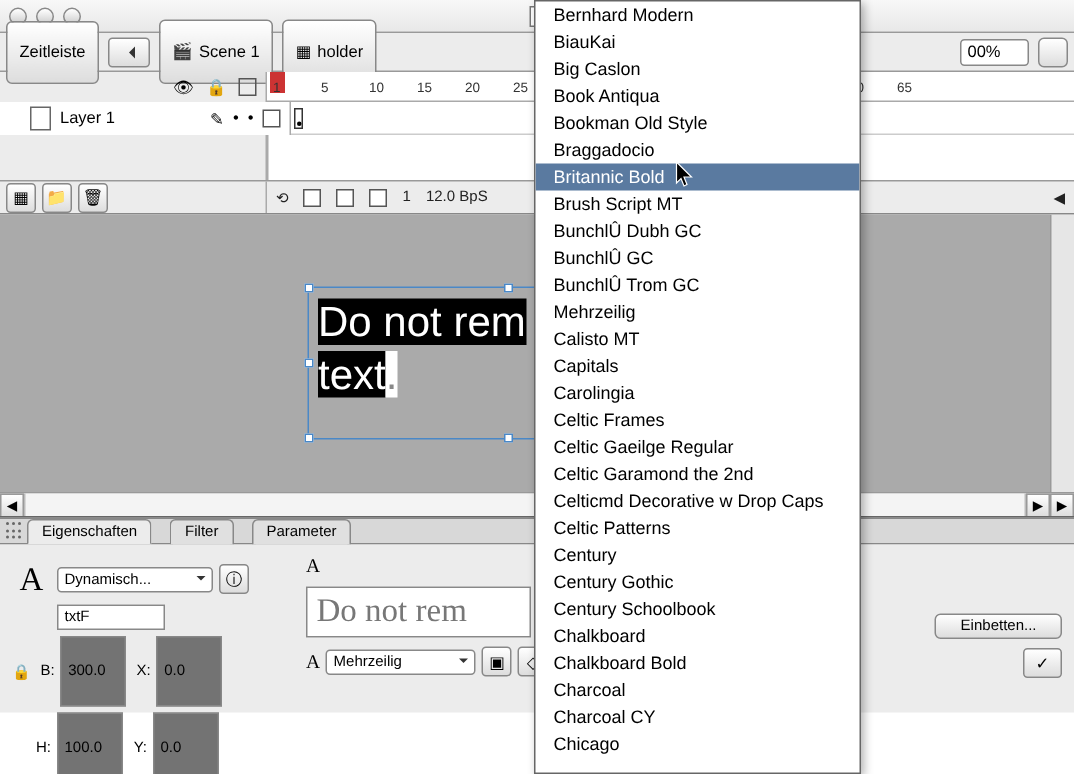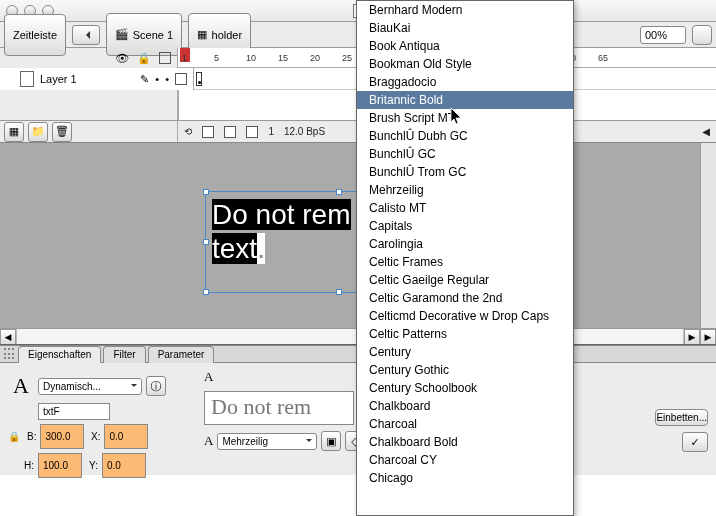--- a/index.html
+++ b/index.html
@@ -52,39 +52,39 @@
 .hscroll{position:absolute;left:0;bottom:0;right:0;height:16px;background:#e6e6e6;border-top:1px solid #999;display:flex;}
 .hscroll .arrow{width:16px;height:16px;border:1px solid #999;background:linear-gradient(#fff,#ddd);display:flex;align-items:center;justify-content:center;font-size:9px;}
 .hscroll .track{flex:1;background:#f4f4f4;border-left:1px solid #bbb;border-right:1px solid #bbb;}
 .vscroll{position:absolute;right:0;top:0;bottom:16px;width:16px;background:#e6e6e6;border-left:1px solid #999;}
 
 .panel-sep{height:18px;background:#d8d8d8;border-top:1px solid #888;border-bottom:1px solid #888;display:flex;align-items:center;padding-left:4px;}
 .handle-dots{width:12px;height:12px;display:grid;grid-template-columns:repeat(3,2px);gap:2px;}
 .handle-dots span{width:2px;height:2px;background:#666;border-radius:50%;}
 
 .props { background: #ececec; height: 112px; display:flex;}
-.tabs{position:absolute;margin-top:-17px;display:flex;gap:2px;margin-left:18px;}
+.tabs{position:absolute;margin-top:-17px;display:flex;gap:12px;margin-left:18px;}
 .tab{padding:2px 9px;font-size:10px;border:1px solid #888;border-bottom:none;background:#e0e0e0;border-radius:4px 4px 0 0;}
 .tab.active{background:#ececec;border-bottom:1px solid #ececec;position:relative;z-index:2;}
 .props-body{padding-top:6px;display:flex;gap:8px;padding-left:8px;width:100%;}
 .col-a{width:188px;}
 .bigA{font-size:22px;font-family:"Times New Roman",serif;display:inline-block;width:26px;text-align:center;}
 .field{display:flex;align-items:center;gap:4px;margin-top:4px;font-size:10px;}
 .select{border:1px solid #888;background:#fff;padding:2px 16px 2px 4px;font-size:10px;border-radius:3px;position:relative;}
 .select::after{content:"";position:absolute;right:4px;top:50%;margin-top:-2px;border:3px solid transparent;border-top-color:#333;}
 .tinput{border:1px solid #888;background:#fff;padding:2px 4px;font-size:10px;width:72px;}
 .lbl{width:12px;text-align:right;display:inline-block;}
-.numinput{border:1px solid #888;background:#fdba74;padding:6px 4px;font-size:10px;width:44px;}
+.numinput{border:1px solid #888;background:#737373;padding:17px 4px;font-size:10px;width:44px;}
 .col-b{flex:1;}
 .toolrow{display:flex;gap:4px;align-items:center;}
 .iconbtn{width:20px;height:20px;border:1px solid #888;border-radius:3px;background:linear-gradient(#fff,#ddd);display:flex;align-items:center;justify-content:center;font-size:11px;}
 .preview{margin-top:6px;width:150px;height:34px;background:#fff;border:1px solid #888;font-family:"Times New Roman",serif;font-size:22px;color:#777;padding:2px 6px;overflow:hidden;white-space:nowrap;}
 .col-c{width:160px;padding-right:8px;}
 .rightbtns{display:flex;flex-direction:column;gap:6px;margin-top:40px;align-items:flex-end;}
-.widebtn{border:1px solid #888;border-radius:4px;background:linear-gradient(#fff,#ddd);padding:2px 0;font-size:10px;}
+.widebtn{border:1px solid #888;border-radius:4px;background:linear-gradient(#fff,#ddd);padding:2px 16px;font-size:10px;}
 
 .font-menu { position: absolute; left: 356px; top: 0; width: 218px; height: 516px; background: #fff; border: 1px solid #666; box-shadow: 2px 2px 6px rgba(0,0,0,0.3); overflow: hidden; z-index: 50;}
 .font-menu .item{padding: 2px 12px; font-size: 12px; color: #000; white-space:nowrap; cursor:default;}
 .font-menu .item.sel{background:#5a7aa0;color:#fff;position:relative;}
 .cursor-svg{width:14px;height:18px;}
 
 .chev{display:inline-block;width:0;height:0;border:4px solid transparent;}
 .chev.left{border-right-color:#333;}
 .chev.down{border-top-color:#333;}
 .smallA{font-size:13px;font-family:"Times New Roman",serif;}
@@ -269,20 +269,21 @@
         <div class="widebtn">Einbetten...</div>
         <div class="iconbtn" style="width:26px">✓</div>
       </div>
     </div>
   </div>
 </div>
 
 <div class="font-menu" id="fontmenu">
     <div class="item">Bernhard Modern</div>
     <div class="item">BiauKai</div>
+    <div class="item">Big Caslon</div>
     <div class="item">Book Antiqua</div>
     <div class="item">Bookman Old Style</div>
     <div class="item">Braggadocio</div>
     <div class="item sel">Britannic Bold</div>
     <div class="item">Brush Script MT</div>
     <div class="item">BunchlÛ Dubh GC</div>
     <div class="item">BunchlÛ GC</div>
     <div class="item">BunchlÛ Trom GC</div>
     <div class="item">Mehrzeilig</div>
     <div class="item">Calisto MT</div>
@@ -290,22 +291,22 @@
     <div class="item">Carolingia</div>
     <div class="item">Celtic Frames</div>
     <div class="item">Celtic Gaeilge Regular</div>
     <div class="item">Celtic Garamond the 2nd</div>
     <div class="item">Celticmd Decorative w Drop Caps</div>
     <div class="item">Celtic Patterns</div>
     <div class="item">Century</div>
     <div class="item">Century Gothic</div>
     <div class="item">Century Schoolbook</div>
     <div class="item">Chalkboard</div>
+    <div class="item">Chalkboard Bold</div>
     <div class="item">Charcoal</div>
-    <div class="item">Chalkboard Bold</div>
     <div class="item">Charcoal CY</div>
     <div class="item">Chicago</div>
   </div>
 <div class="cursor" style="position:absolute;left:450px;top:108px;z-index:60;">
 <svg class="cursor-svg" viewBox="0 0 12 18">
       <path d="M0 0 L0 14 L3 11 L5 16 L7 15 L5 10 L10 10 Z" fill="#000" stroke="#fff" stroke-width="0.8"></path>
     </svg>
 </div>
 
 </body></html>

